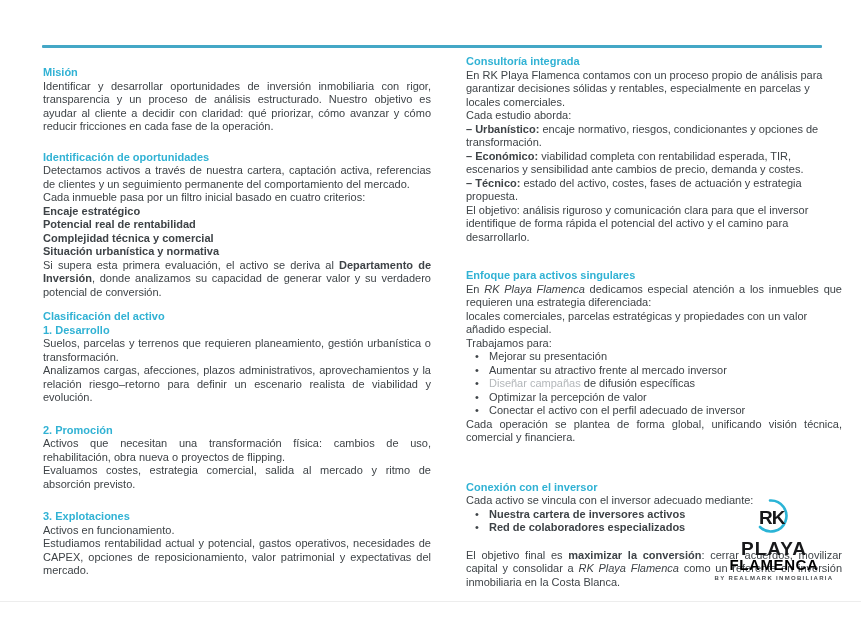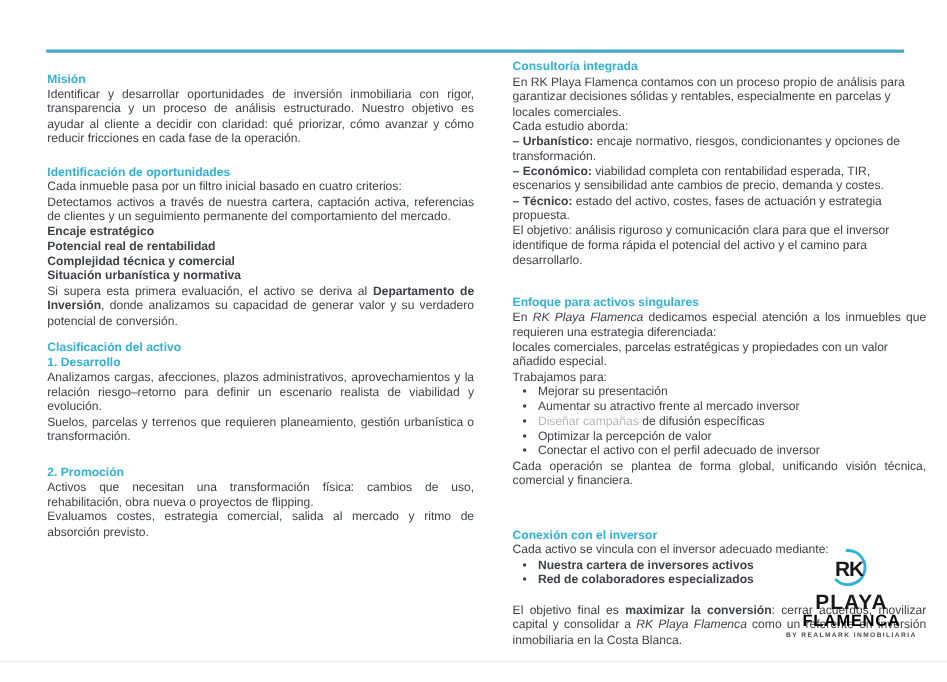--- a/index.html
+++ b/index.html
@@ -61,44 +61,49 @@
 
   <div class="col col-left">
 
     <section class="sec">
       <h3 class="h">Misión</h3>
       <p class="j">Identificar y desarrollar oportunidades de inversión inmobiliaria con rigor, transparencia y un proceso de análisis estructurado. Nuestro objetivo es ayudar al cliente a decidir con claridad: qué priorizar, cómo avanzar y cómo reducir fricciones en cada fase de la operación.</p>
     </section>
 
     <section class="sec">
       <h3 class="h">Identificación de oportunidades</h3>
+      <p class="j">Detectamos activos a través de nuestra cartera, captación activa, referencias de clientes y un seguimiento permanente del comportamiento del mercado.</p>
       <p class="j">Cada inmueble pasa por un filtro inicial basado en cuatro criterios:</p>
-      <p class="j">Detectamos activos a través de nuestra cartera, captación activa, referencias de clientes y un seguimiento permanente del comportamiento del mercado.</p>
       <p class="b">Encaje estratégico</p>
       <p class="b">Potencial real de rentabilidad</p>
       <p class="b">Complejidad técnica y comercial</p>
       <p class="b">Situación urbanística y normativa</p>
       <p class="j"><span>Si supera esta primera evaluación, el activo se deriva al </span><span class="b">Departamento de Inversión</span><span>, donde analizamos su capacidad de generar valor y su verdadero potencial de conversión.</span></p>
     </section>
 
     <section class="sec" style="margin-top:11px;">
       <h3 class="h">Clasificación del activo</h3>
 
       <div class="sub-tight">
         <h3 class="h">1. Desarrollo</h3>
+        <p class="j">Suelos, parcelas y terrenos que requieren planeamiento, gestión urbanística o transformación.</p>
         <p class="j">Analizamos cargas, afecciones, plazos administrativos, aprovechamientos y la relación riesgo–retorno para definir un escenario realista de viabilidad y evolución.</p>
-        <p class="j">Suelos, parcelas y terrenos que requieren planeamiento, gestión urbanística o transformación.</p>
       </div>
 
       <div class="sub">
         <h3 class="h">2. Promoción</h3>
         <p class="j">Activos que necesitan una transformación física: cambios de uso, rehabilitación, obra nueva o proyectos de flipping.</p>
         <p class="j">Evaluamos costes, estrategia comercial, salida al mercado y ritmo de absorción previsto.</p>
       </div>
 
+      <div class="sub">
+        <h3 class="h">3. Explotaciones</h3>
+        <p>Activos en funcionamiento.</p>
+        <p class="j">Estudiamos rentabilidad actual y potencial, gastos operativos, necesidades de CAPEX, opciones de reposicionamiento, valor patrimonial y expectativas del mercado.</p>
+      </div>
     </section>
 
   </div>
 
   <div class="col col-right">
 
     <section class="sec">
       <h3 class="h">Consultoría integrada</h3>
       <p>En RK Playa Flamenca contamos con un proceso propio de análisis para garantizar decisiones sólidas y rentables, especialmente en parcelas y locales comerciales.</p>
       <p>Cada estudio aborda:</p>

